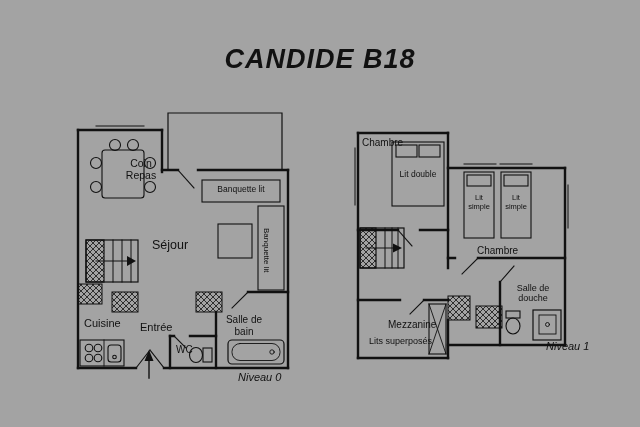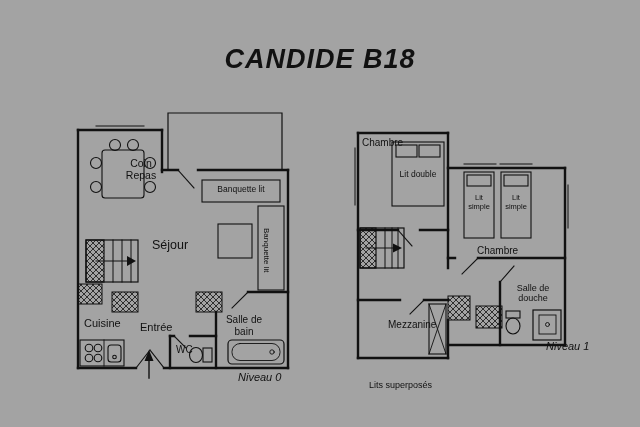--- a/index.html
+++ b/index.html
@@ -207,16 +207,16 @@
   <div class="lbl left" style="left:176px;top:344px;font-size:10px;">WC</div>
   <div class="lbl ital left" style="left:238px;top:371px;font-size:11px;">Niveau 0</div>
 
   <div class="lbl left" style="left:362px;top:137px;font-size:10px;">Chambre</div>
   <div class="lbl" style="left:393px;top:170px;width:50px;font-size:8.5px;">Lit double</div>
   <div class="lbl" style="left:465px;top:194px;width:28px;font-size:7.5px;">Lit simple</div>
   <div class="lbl" style="left:502px;top:194px;width:28px;font-size:7.5px;">Lit simple</div>
   <div class="lbl left" style="left:477px;top:245px;font-size:10px;">Chambre</div>
   <div class="lbl left" style="left:388px;top:287px;font-size:10px;margin-top:32px;">Mezzanine</div>
   <div class="lbl" style="left:506px;top:283px;width:54px;font-size:9px;">Salle de douche</div>
-  <div class="lbl left" style="left:360px;top:336px;width:72px;font-size:9px;margin-top:44px;">Lits superposés</div>
+  <div class="lbl left" style="left:360px;top:336px;width:72px;font-size:9px;">Lits superposés</div>
   <div class="lbl ital left" style="left:506px;top:340px;font-size:11px;margin-left:40px;">Niveau 1</div>
 
 </div>
 
 </body></html>

